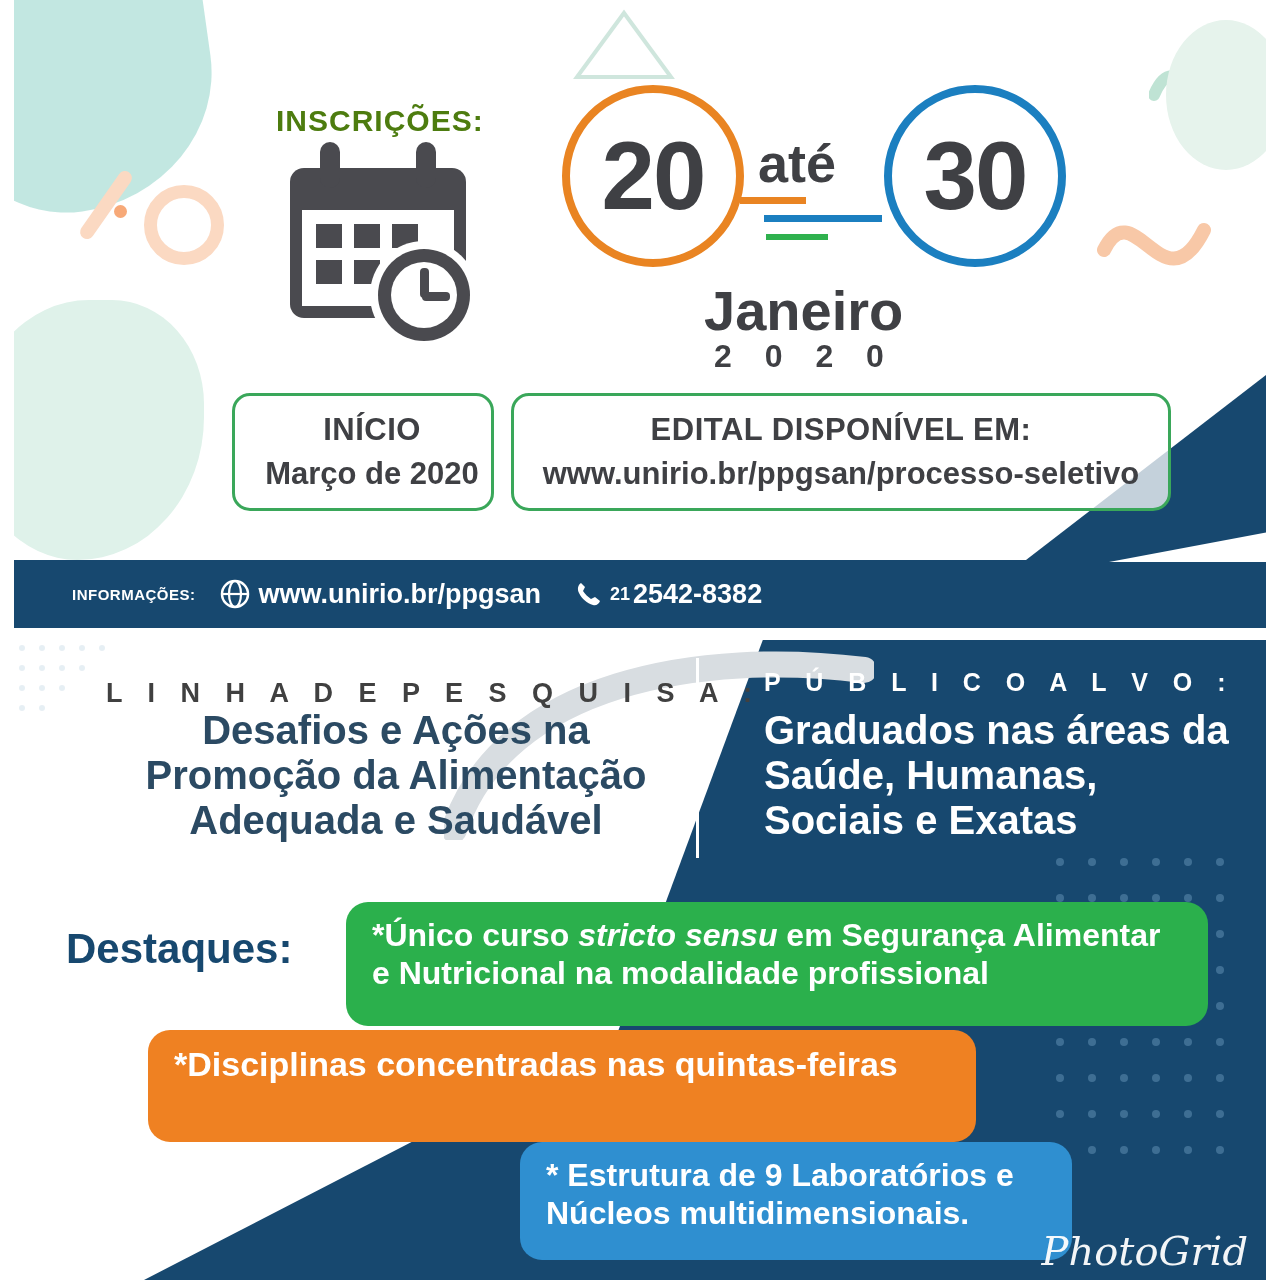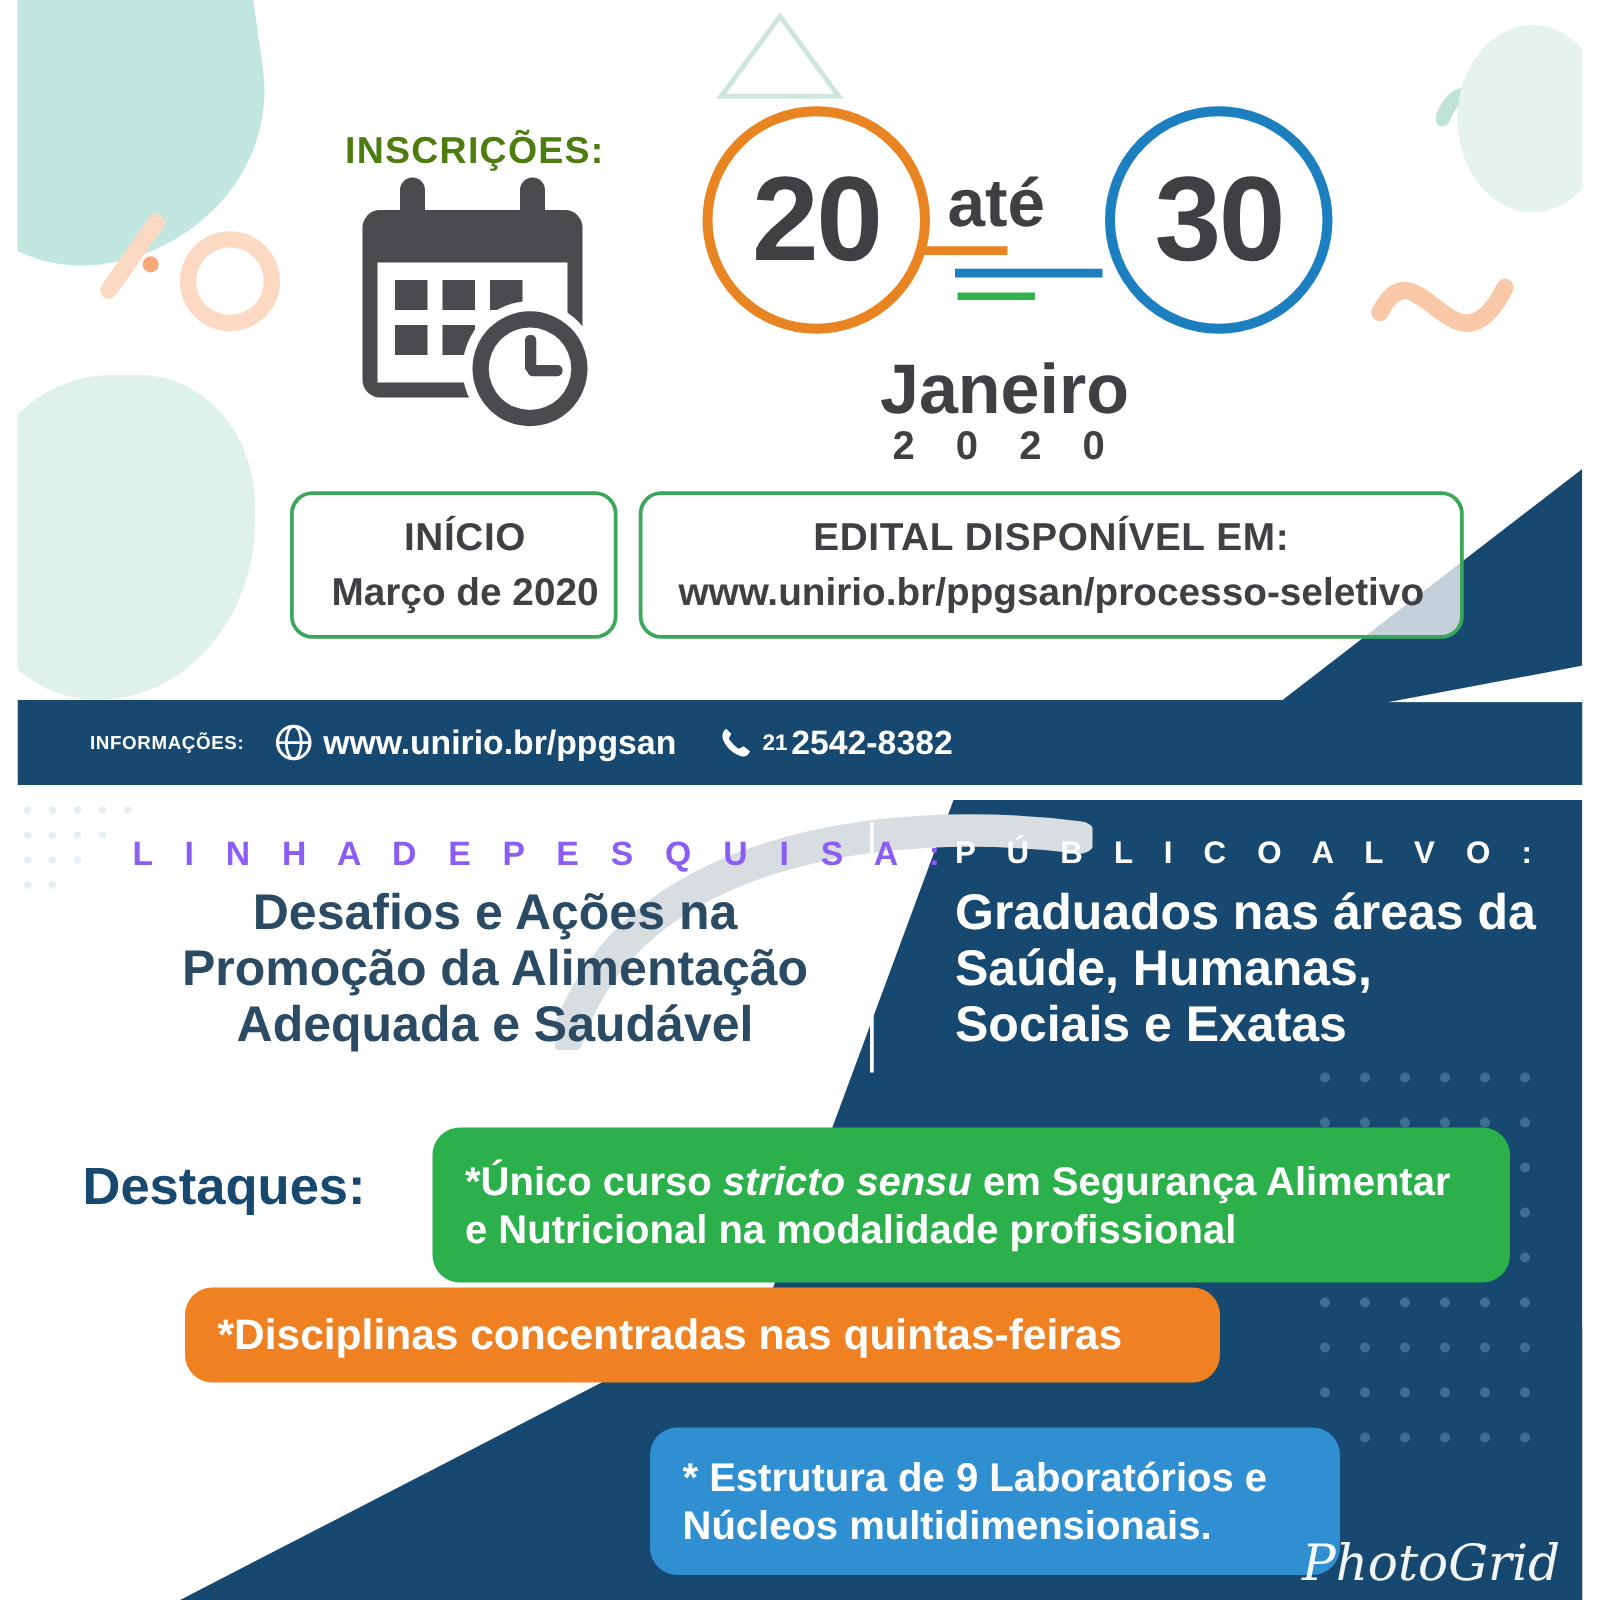--- a/index.html
+++ b/index.html
@@ -140,22 +140,22 @@
     position: absolute; right: 8px; top: 210px; width: 210px; height: 330px; opacity: .45;
   }
   .dotgrid-tl {
     position: absolute; left: 0; top: 0; width: 120px; height: 120px; opacity: .5;
   }
   .gray-arc {
     position: absolute; left: 470px; top: 640px; width: 400px; height: 120px;
   }
 
   #lp-label {
-    position: absolute; left: 92px; top: 28px;
-    font-size: 27px; font-weight: bold; color: #8b5cf6; letter-spacing: 9px;
+    position: absolute; left: 92px; top: 38px;
+    font-size: 27px; font-weight: bold; color: #404040; letter-spacing: 9px;
   }
   #lp-text {
     position: absolute; left: 92px; top: 68px; width: 580px;
     font-size: 40px; font-weight: bold; color: #2b4a63; line-height: 1.13; text-align: center;
   }
   .divider-v {
     position: absolute; left: 682px; top: 18px; width: 3px; height: 200px;
     background: #ffffff;
   }
   #pa-label {
@@ -167,25 +167,25 @@
     font-size: 40px; font-weight: bold; color: #ffffff; line-height: 1.13;
   }
 
   #destaques-label {
     position: absolute; left: 52px; top: 285px;
     font-size: 42px; font-weight: bold; color: #17486f;
   }
 
   .tag {
     position: absolute; border-radius: 22px; color: #ffffff;
-    font-weight: bold; display: flex; align-items: center;
+    font-weight: bold; display: flex; align-items: flex-start;
     padding: 14px 26px; line-height: 1.2;
   }
   #tag-green { left: 332px; top: 262px; width: 862px; min-height: 124px; background: #2bb04c; font-size: 32px; }
-  #tag-orange { left: 134px; top: 390px; width: 828px; height: 76px; background: #ef8122; font-size: 34px; }
+  #tag-orange { left: 134px; top: 390px; width: 828px; height: 112px; background: #ef8122; font-size: 34px; }
   #tag-blue { left: 506px; top: 502px; width: 552px; min-height: 118px; background: #2f8fd0; font-size: 32px; }
   .it { font-style: italic; }
 
   #photogrid {
     position: absolute; right: 18px; bottom: 6px;
     font-family: "DejaVu Serif", serif; font-style: italic;
     font-size: 40px; color: #ffffff; opacity: .95;
   }
 </style>
 </head>

